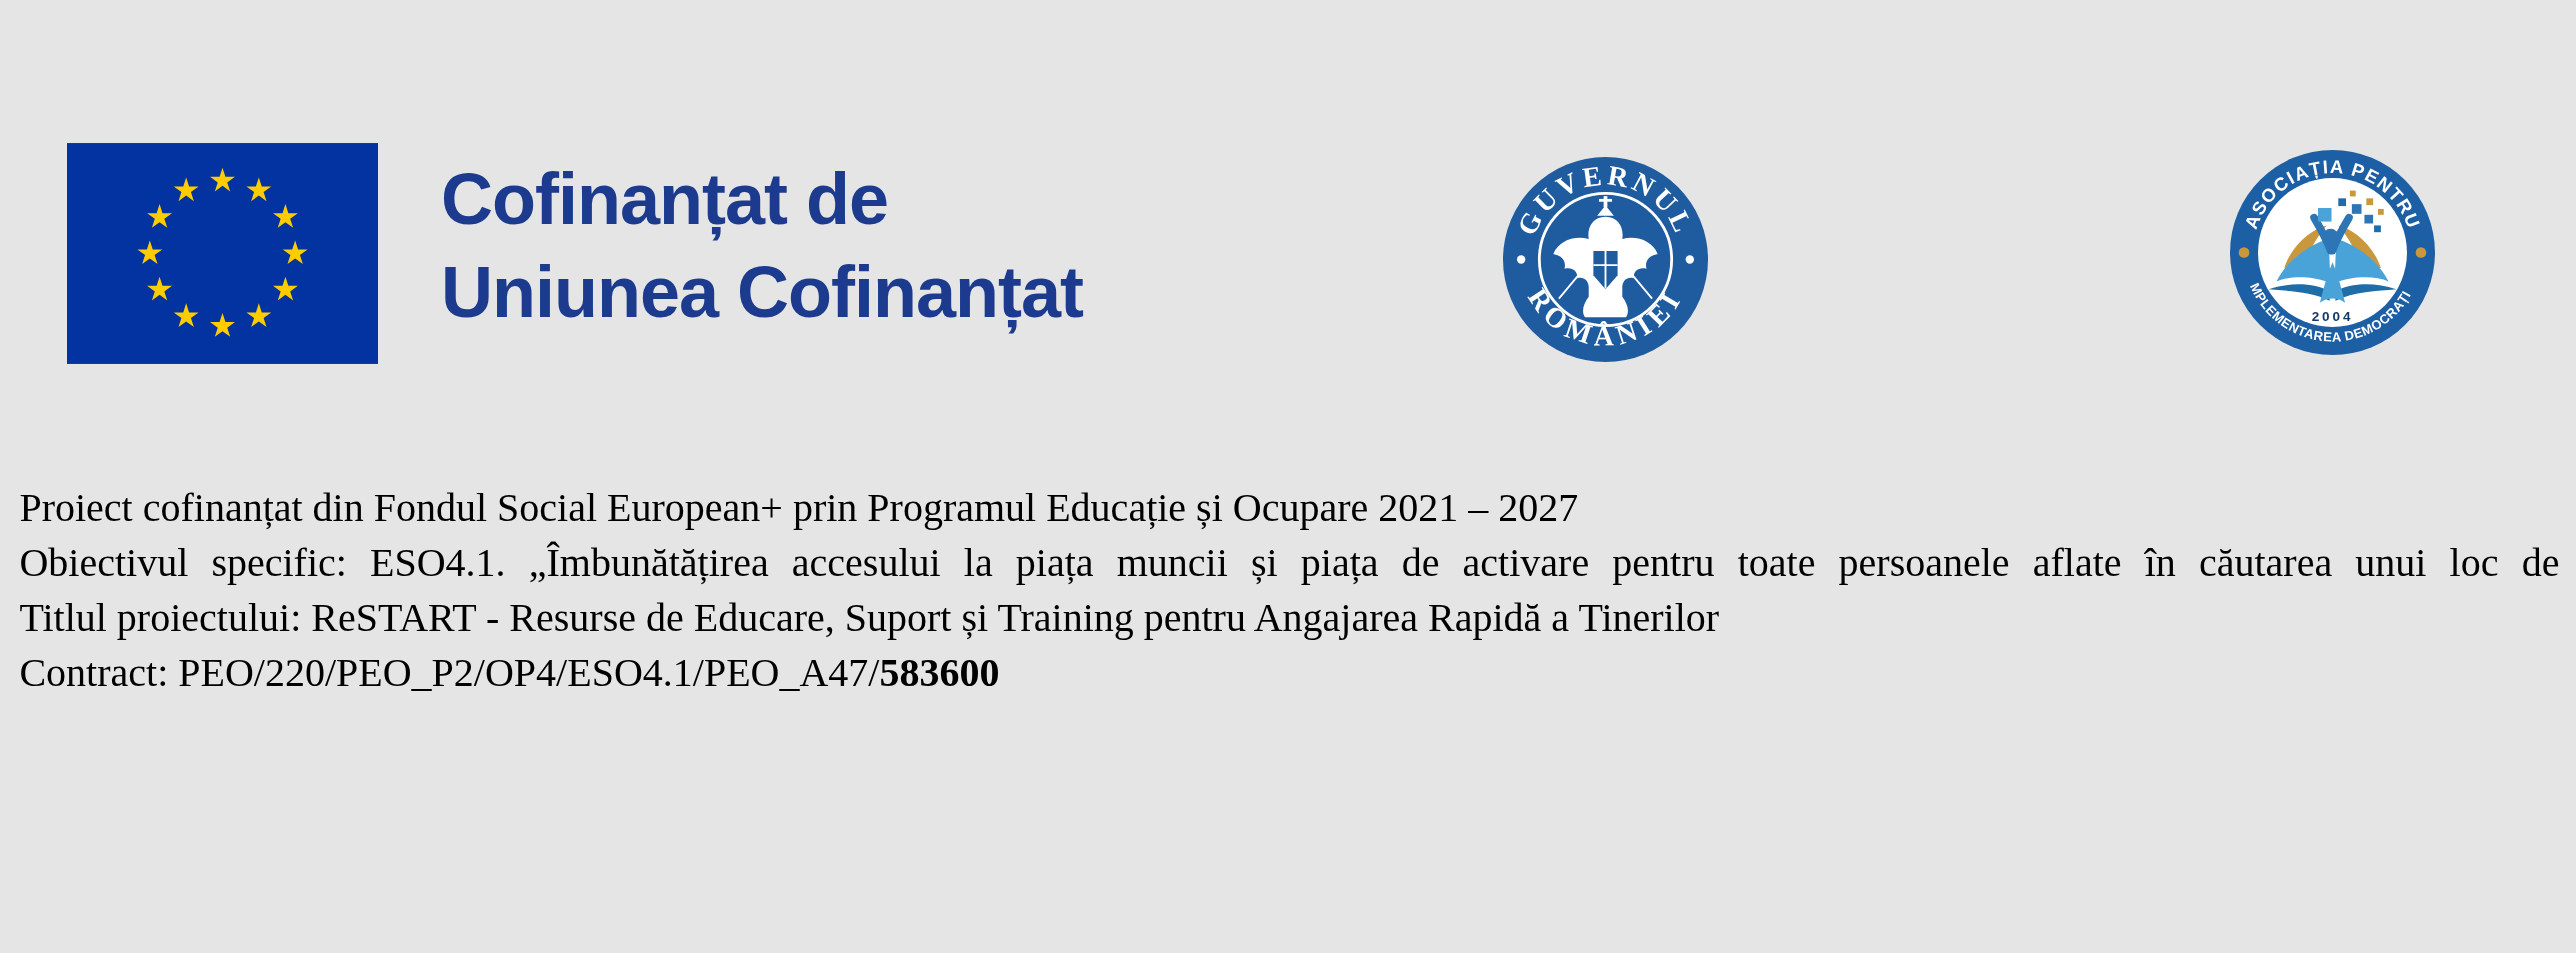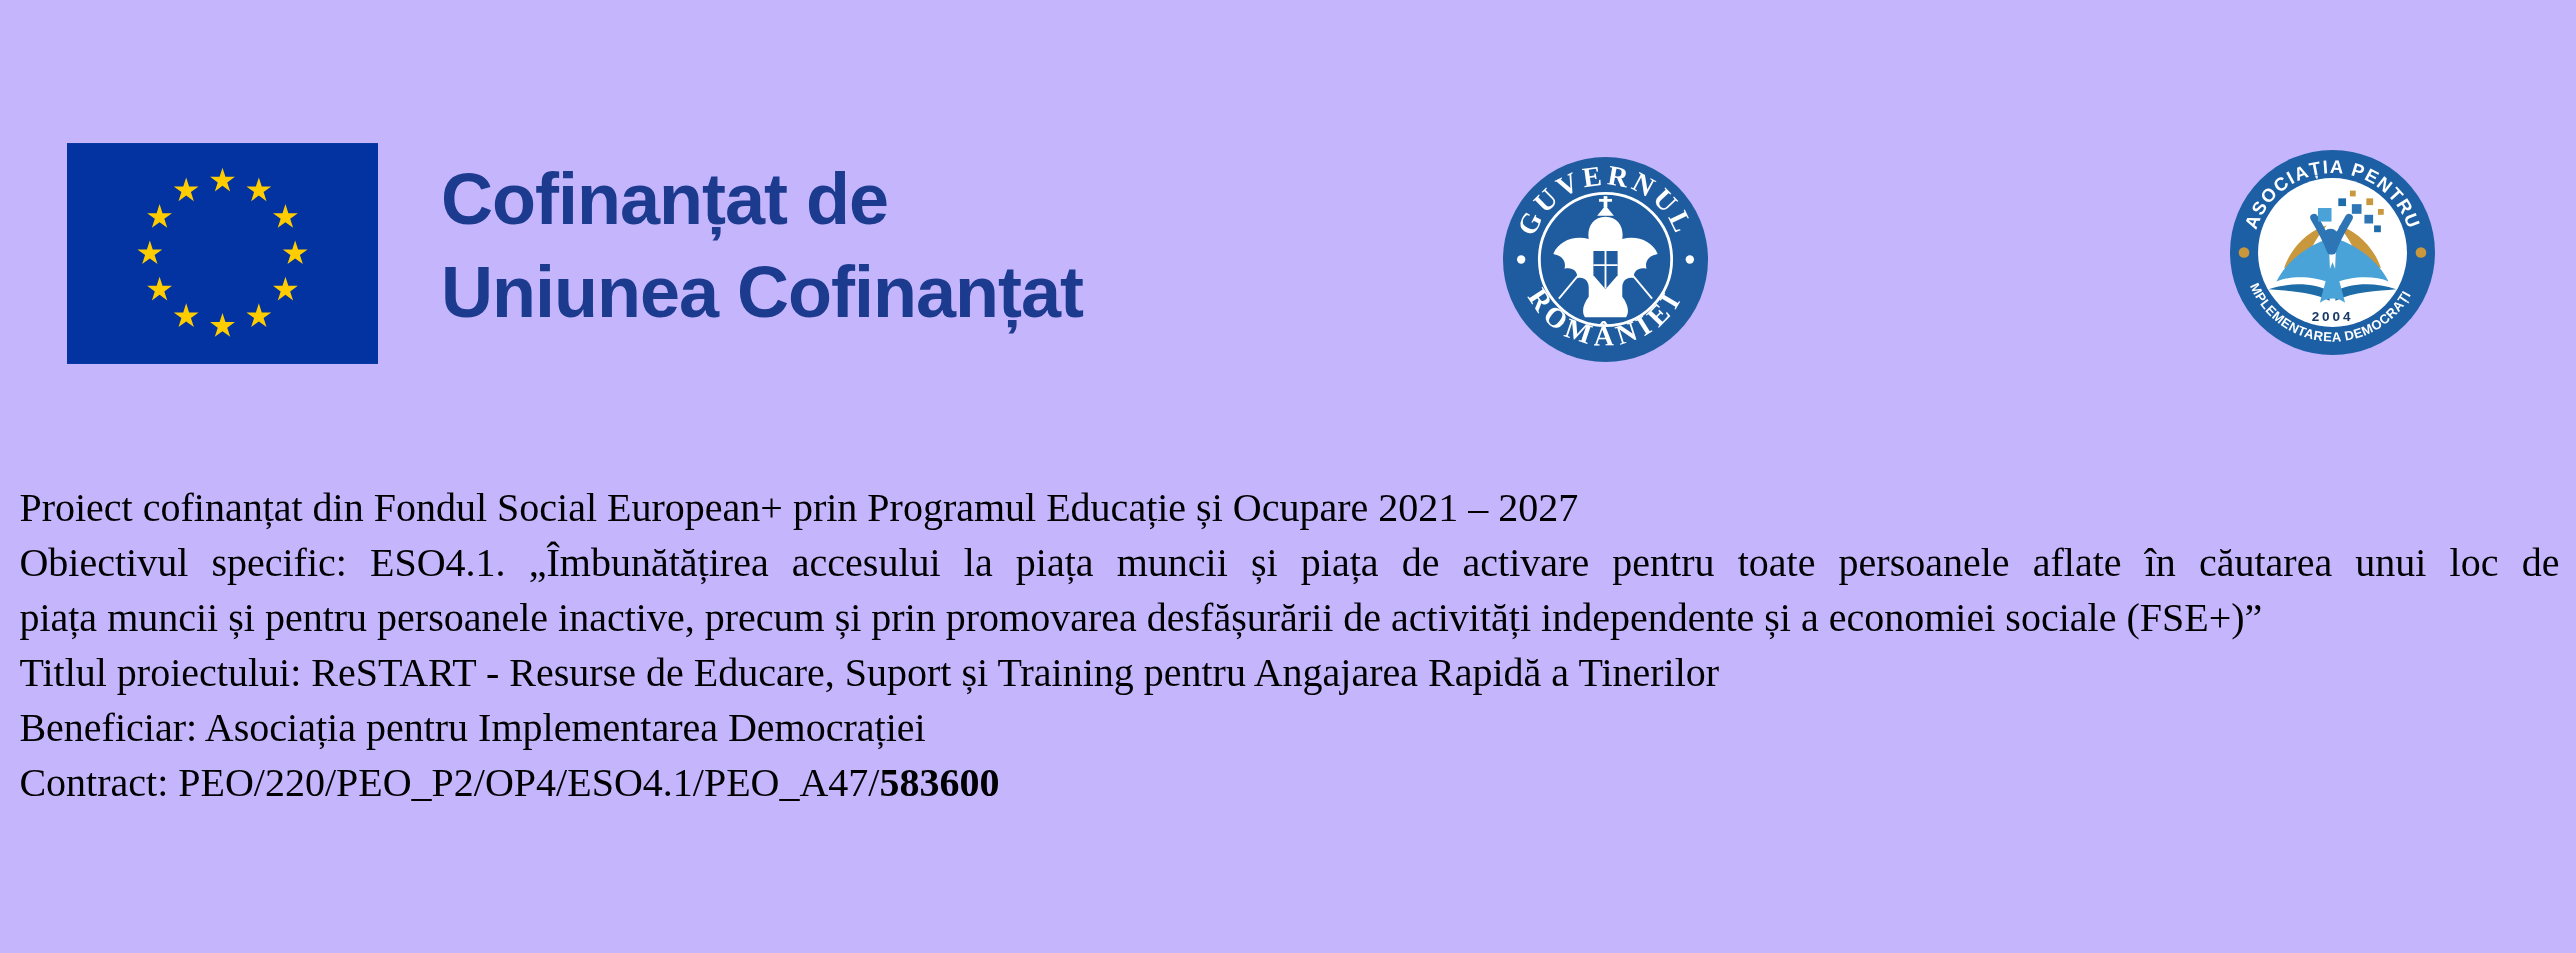--- a/index.html
+++ b/index.html
@@ -1,17 +1,17 @@
 <!DOCTYPE html>
 <html><head>
 <meta charset="utf-8">
 <style>
   html,body { margin:0; padding:0; background:#ffffff; }
   .canvas {
-    position:relative; width:2576px; height:953px; background:#c4b5fd;
+    position:relative; width:2576px; height:953px; background:#e5e5e5;
     font-family:"Liberation Serif", serif; overflow:hidden;
   }
   
   .eu-flag { position:absolute; left:67px; top:143px; }
   .eu-caption {
     position:absolute; left:441px; top:153px;
     font-family:"Liberation Sans", sans-serif; font-weight:bold;
     color:#1c3b8e; font-size:72px; line-height:93px; white-space:nowrap;
     letter-spacing:-1px;
   }
@@ -127,20 +127,18 @@
         <rect x="153" y="61" width="6" height="6" fill="#c9973c"></rect>
         <rect x="149" y="78" width="7" height="7" fill="#1e6ca8"></rect>
       </g>
       <text x="106" y="177" text-anchor="middle" font-size="14" letter-spacing="3" font-family="Liberation Sans, sans-serif" font-weight="bold" fill="#173a66">2004</text>
     </g>
   </svg>
 
   <div class="body-text">
     <div class="line">Proiect cofinanțat din Fondul Social European+ prin Programul Educație și Ocupare 2021 – 2027</div>
     <div class="jline">Obiectivul specific: ESO4.1. „Îmbunătățirea accesului la piața muncii și piața de activare pentru toate persoanele aflate în căutarea unui loc de</div>
-    <div class="line">piața muncii și pentru persoanele inactive, precum și prin promovarea desfășurării de activități independente și a economiei sociale (FSE+)”</div>
     <div class="line">Titlul proiectului: ReSTART - Resurse de Educare, Suport și Training pentru Angajarea Rapidă a Tinerilor</div>
-    <div class="line">Beneficiar: Asociația pentru Implementarea Democrației</div>
     <div class="line"><span>Contract: PEO/220/PEO_P2/OP4/ESO4.1/PEO_A47/</span><span class="contract-number">583600</span></div>
   </div>
 
 </div>
 
 
 </body></html>

